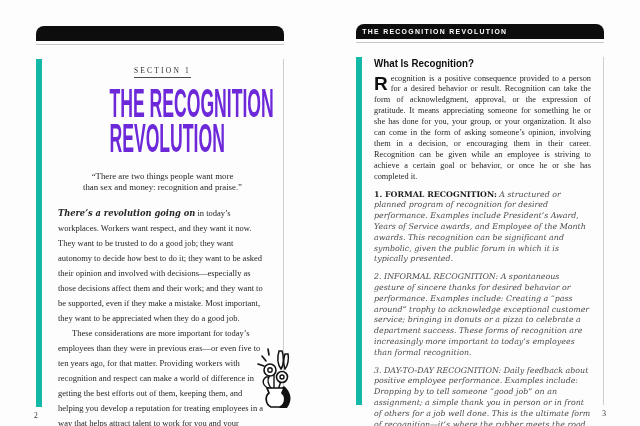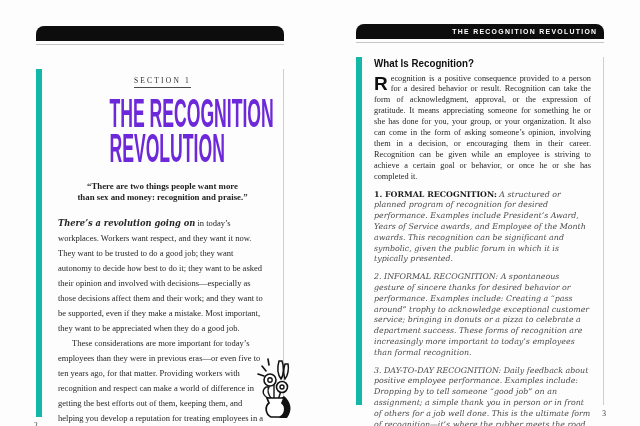--- a/index.html
+++ b/index.html
@@ -8,51 +8,51 @@
     background:#fdfdfd;
     font-family:"Liberation Serif", serif;
     -webkit-font-smoothing:antialiased;
   }
   .page{position:absolute;width:248px;}
   #left-page{left:36px;top:26px;}
   #right-page{left:356px;top:24px;}
 
   .head-bar{
     height:15px;background:#0d0d0d;border-radius:8px 8px 0 0;
-    display:flex;align-items:center;justify-content:flex-end;
+    display:flex;align-items:center;justify-content:flex-start;
   }
   .running-head{
     color:#ffffff;font-family:"Liberation Sans",sans-serif;font-weight:bold;
     font-size:7.5px;letter-spacing:1.4px;white-space:nowrap;transform:scaleX(.92);
   }
   .top-rule{border-top:1px solid #c6c6c6;margin-top:2.5px;}
   .frame{
     border-left:6px solid #14b8a6;border-right:1px solid #cfcfcf;
     height:348px;position:relative;
   }
   .folio{
     position:absolute;bottom:-13px;font-size:7.5px;color:#333;
   }
   .folio.left{left:-2px;}
   .folio.right{right:-2px;}
 
   
-  .section-label-wrap{text-align:center;margin-top:24px;}
+  .section-label-wrap{text-align:center;margin-top:14px;}
   .section-label{
     display:inline-block;font-size:7.5px;letter-spacing:2.2px;color:#2e2e2e;
     border-bottom:1px solid #4a4a4a;padding-bottom:2px;
   }
   .big-title{margin-top:8px;text-align:center;color:#6d28d9;}
   .big-title .line{
     display:block;font-family:"Liberation Sans",sans-serif;font-weight:bold;
     font-size:40px;line-height:35px;white-space:nowrap;
     transform:scaleX(.44);transform-origin:center;
   }
   .quote-block{margin-top:15px;text-align:center;color:#1f1f1f;}
-  .quote-line{font-weight:bold;font-size:8.8px;line-height:11.5px;}
+  .quote-line{font-weight:normal;font-size:8.8px;line-height:11.5px;}
   .quote-attr{font-size:7.8px;margin-top:2.5px;color:#2b2b2b;}
   .quote-attr .role{font-style:italic;}
   .lp-body{
     margin-top:12px;padding:0 16px 0 16px;
     font-size:8.5px;line-height:15px;color:#262626;text-align:left;
   }
   .lead-in{font-weight:bold;font-style:italic;font-family:"DejaVu Serif",serif;font-size:8.3px;}
   .lp-para2{text-indent:14px;margin:0;}
   .lp-para1{margin:0;}
   .vase-illo{position:absolute;right:-15px;bottom:-2px;width:44px;height:64px;}

